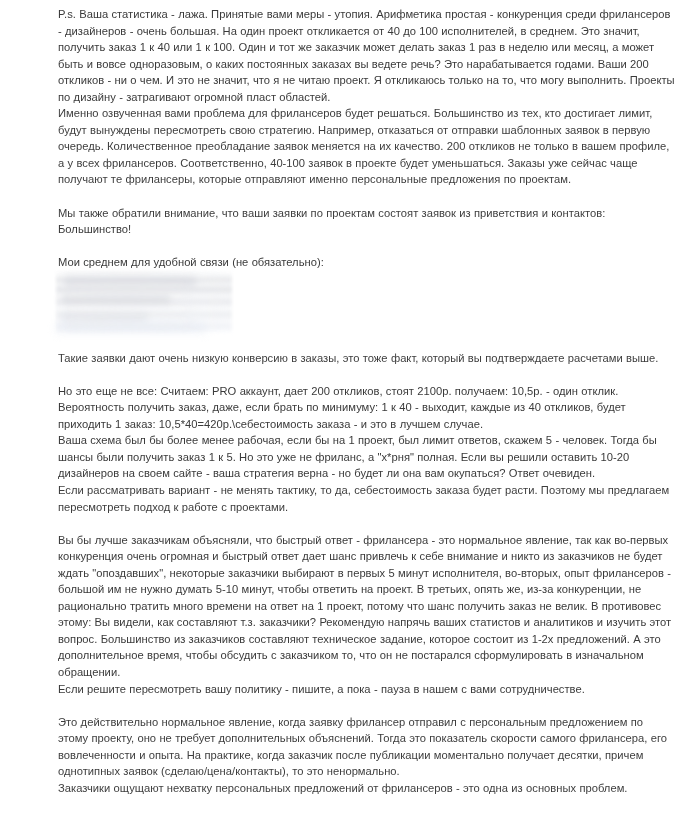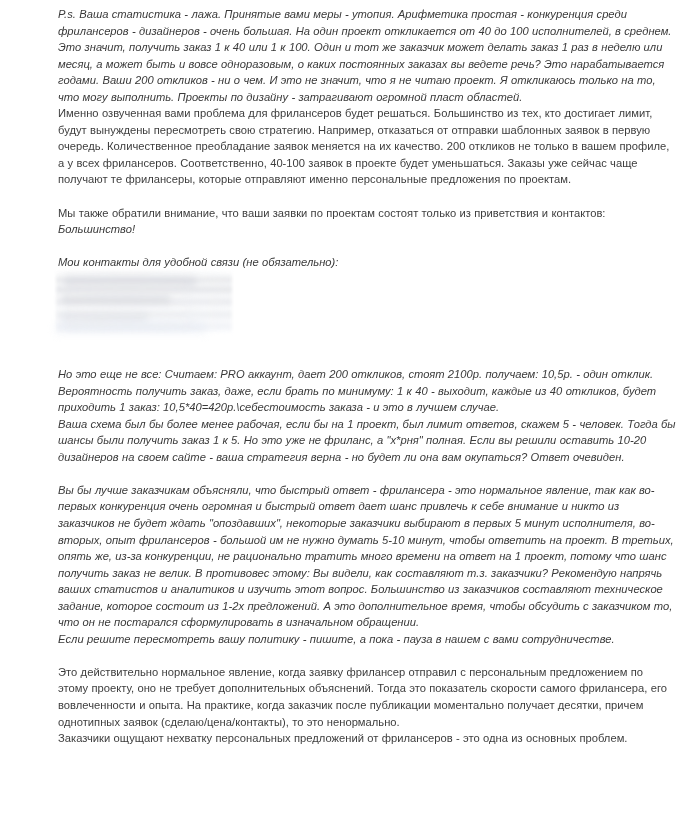--- a/index.html
+++ b/index.html
@@ -27,21 +27,20 @@
     margin: 0;
     font-size: 11.2px;
     line-height: 16.55px;
     color: #3c3c3c;
     text-align: left;
     letter-spacing: 0.01px;
     word-spacing: 0.2px;
   }
 
   .para.italic {
-    font-style: italic;
     color: #3a3a3a;
   }
 
   .para.upright {
     font-style: normal;
     color: #3d3d3d;
   }
 
   
   .gap-sm { height: 16.5px; }
@@ -116,43 +115,45 @@
 
 <div id="doc">
 
   <p class="para italic">P.s. Ваша статистика - лажа. Принятые вами меры - утопия. Арифметика простая - конкуренция среди фрилансеров - дизайнеров - очень большая. На один проект откликается от 40 до 100 исполнителей, в среднем. Это значит, получить заказ 1 к 40 или 1 к 100. Один и тот же заказчик может делать заказ 1 раз в неделю или месяц, а может быть и вовсе одноразовым, о каких постоянных заказах вы ведете речь? Это нарабатывается годами. Ваши 200 откликов - ни о чем. И это не значит, что я не читаю проект. Я откликаюсь только на то, что могу выполнить. Проекты по дизайну - затрагивают огромной пласт областей.</p>
 
 
   <p class="para upright">Именно озвученная вами проблема для фрилансеров будет решаться. Большинство из тех, кто достигает лимит, будут вынуждены пересмотреть свою стратегию. Например, отказаться от отправки шаблонных заявок в первую очередь. Количественное преобладание заявок меняется на их качество. 200 откликов не только в вашем профиле, а у всех фрилансеров. Соответственно, 40-100 заявок в проекте будет уменьшаться. Заказы уже сейчас чаще получают те фрилансеры, которые отправляют именно персональные предложения по проектам.</p>
 
   <div class="gap-sm"></div>
 
-  <p class="para upright">Мы также обратили внимание, что ваши заявки по проектам состоят только из приветствия и контактов:</p>
+  <p class="para upright">Мы также обратили внимание, что ваши заявки по проектам состоят заявок из приветствия и контактов:</p>
 
   <p class="para italic">Большинство!</p>
 
 
   <div class="gap-sm"></div>
 
-  <p class="para italic">Мои контакты для удобной связи (не обязательно):</p>
+  <p class="para italic">Мои среднем для удобной связи (не обязательно):</p>
 
   <div class="redaction">
     <div class="redaction-extra"></div>
     <div class="redaction-tint"></div>
   </div>
 
   <div class="gap-md"></div>
 
+  <p class="para upright">Такие заявки дают очень низкую конверсию в заказы, это тоже факт, который вы подтверждаете расчетами выше.</p>
 
   <div class="gap-sm"></div>
 
   <p class="para italic">Но это еще не все: Считаем: PRO аккаунт, дает 200 откликов, стоят 2100р. получаем: 10,5р. - один отклик. Вероятность получить заказ, даже, если брать по минимуму: 1 к 40 - выходит, каждые из 40 откликов, будет приходить 1 заказ: 10,5*40=420р.\себестоимость заказа - и это в лучшем случае.</p>
 
   <p class="para italic">Ваша схема был бы более менее рабочая, если бы на 1 проект, был лимит ответов, скажем 5 - человек. Тогда бы шансы были получить заказ 1 к 5. Но это уже не фриланс, а "х*рня" полная. Если вы решили оставить 10-20 дизайнеров на своем сайте - ваша стратегия верна - но будет ли она вам окупаться? Ответ очевиден.</p>
 
+  <p class="para upright">Если рассматривать вариант - не менять тактику, то да, себестоимость заказа будет расти. Поэтому мы предлагаем пересмотреть подход к работе с проектами.</p>
 
   <div class="gap-sm"></div>
 
   <p class="para italic">Вы бы лучше заказчикам объясняли, что быстрый ответ - фрилансера - это нормальное явление, так как во-первых конкуренция очень огромная и быстрый ответ дает шанс привлечь к себе внимание и никто из заказчиков не будет ждать "опоздавших", некоторые заказчики выбирают в первых 5 минут исполнителя, во-вторых, опыт фрилансеров - большой им не нужно думать 5-10 минут, чтобы ответить на проект. В третьих, опять же, из-за конкуренции, не рационально тратить много времени на ответ на 1 проект, потому что шанс получить заказ не велик. В противовес этому: Вы видели, как составляют т.з. заказчики? Рекомендую напрячь ваших статистов и аналитиков и изучить этот вопрос. Большинство из заказчиков составляют техническое задание, которое состоит из 1-2х предложений. А это дополнительное время, чтобы обсудить с заказчиком то, что он не постарался сформулировать в изначальном обращении.</p>
 
   <p class="para italic">Если решите пересмотреть вашу политику - пишите, а пока - пауза в нашем с вами сотрудничестве.</p>
 
   <div class="gap-sm"></div>
 
   <p class="para upright">Это действительно нормальное явление, когда заявку фрилансер отправил с персональным предложением по этому проекту, оно не требует дополнительных объяснений. Тогда это показатель скорости самого фрилансера, его вовлеченности и опыта. На практике, когда заказчик после публикации моментально получает десятки, причем однотипных заявок (сделаю/цена/контакты), то это ненормально.</p>

